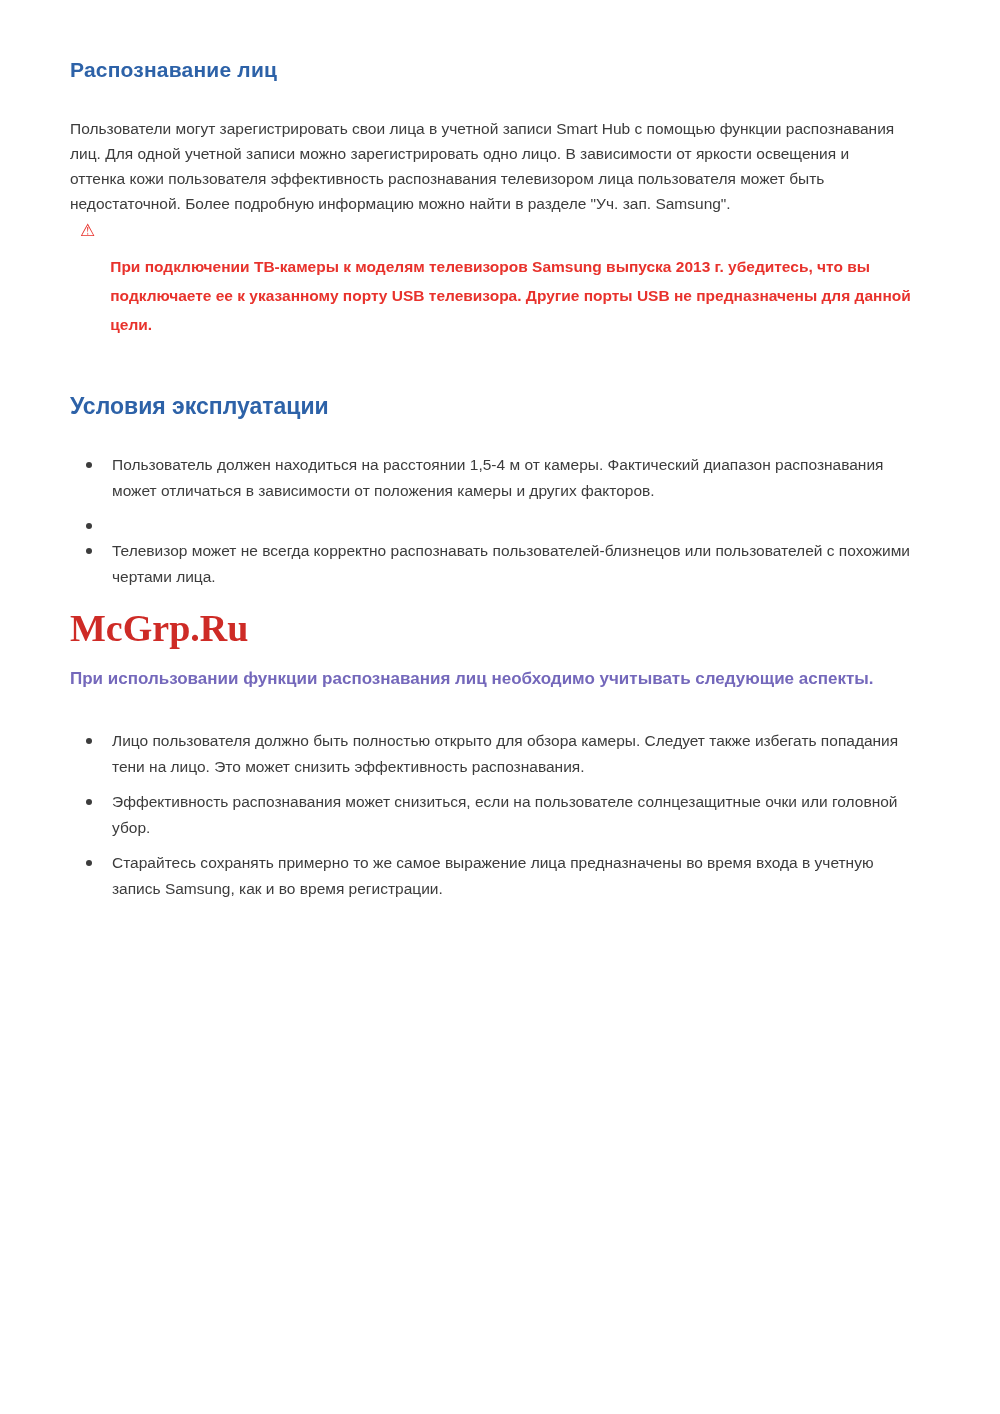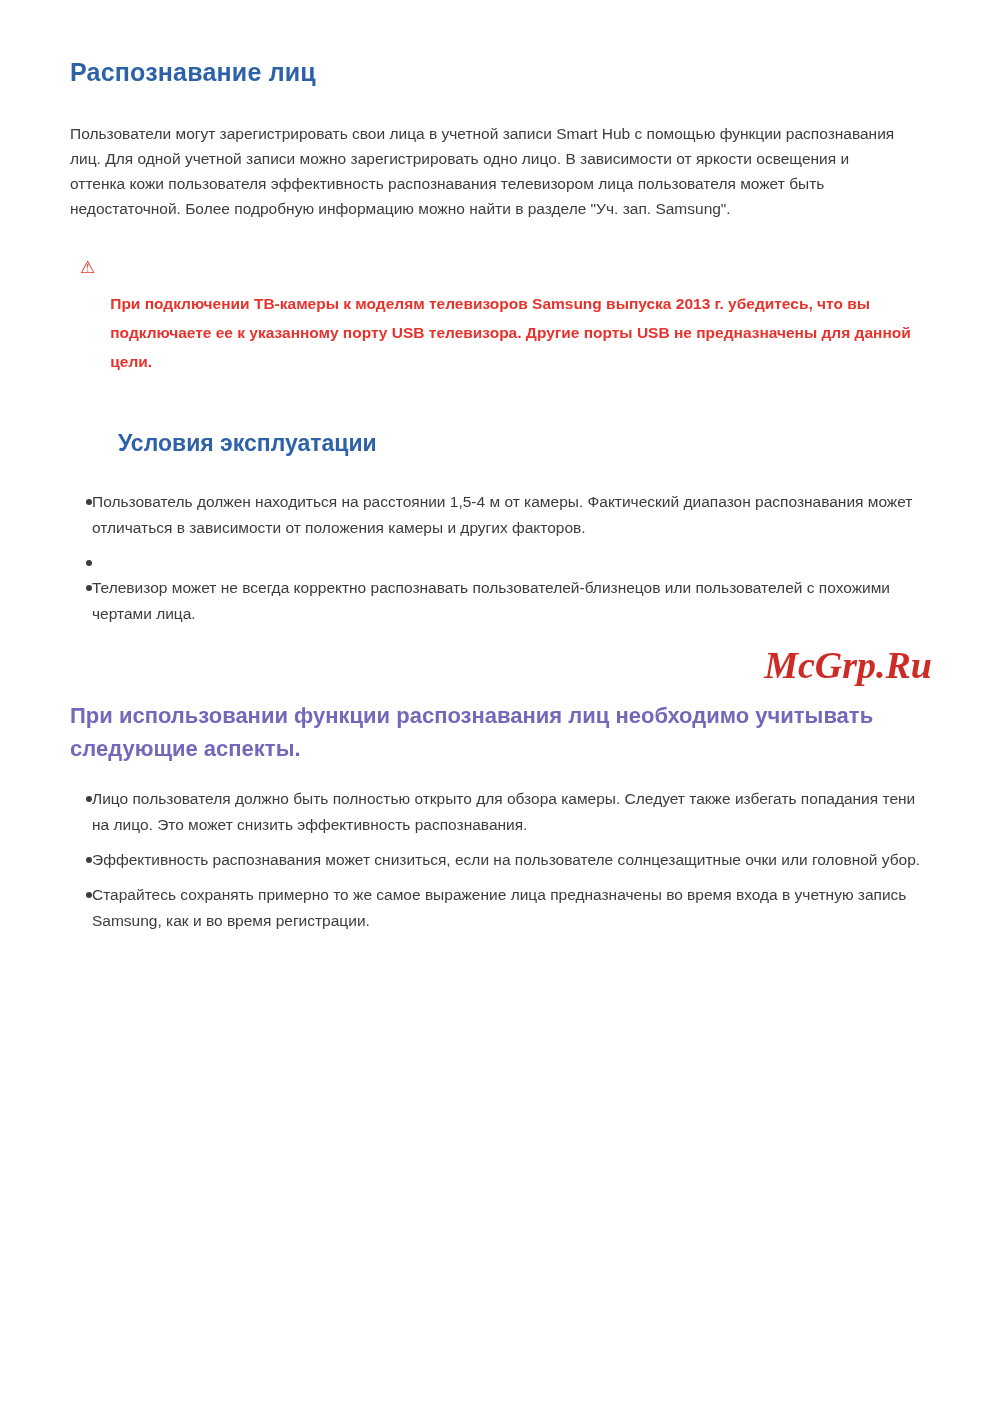--- a/index.html
+++ b/index.html
@@ -11,30 +11,29 @@
     color: #3c3c3c;
     position: relative;
     overflow: hidden;
   }
   .page {
     padding: 58px 68px 0 70px;
     width: 1000px;
   }
   .page-title {
     color: #2d62a8;
-    font-size: 25px;
+    font-size: 21px;
     font-weight: bold;
     letter-spacing: 0.2px;
     margin-bottom: 34px;
   }
   .intro {
     font-size: 15.5px;
     line-height: 25px;
     max-width: 830px;
-    margin-bottom: 32px;
   }
   .warning {
     display: flex;
     align-items: flex-start;
     gap: 15px;
     margin-left: 10px;
     margin-bottom: 54px;
     max-width: 850px;
   }
   .warn-icon {
@@ -48,56 +47,55 @@
     font-weight: bold;
     font-size: 15.5px;
     line-height: 29px;
     margin-top: 36px;
   }
   .section-heading {
     color: #2d62a8;
     font-size: 23px;
     font-weight: bold;
     margin-bottom: 32px;
-    margin-left: 48px;
   }
   ul.bullets { list-style: none; }
   li.bullet {
     display: flex;
     align-items: flex-start;
+    gap: 20px;
     margin-bottom: 9px;
     font-size: 15.5px;
     line-height: 26px;
     max-width: 855px;
   }
   .dot {
     width: 6px;
     height: 6px;
     border-radius: 50%;
     background: #3c3c3c;
     margin-top: 10px;
     margin-left: 16px;
     flex: 0 0 auto;
   }
   .watermark {
-    text-align: right;
+    text-align: left;
     font-family: "Liberation Serif", serif;
-    font-style: italic;
     font-weight: bold;
     font-size: 38px;
     color: #ce2b26;
     margin: 16px 0 12px 0;
   }
   .subsection-heading {
     color: #7468bb;
-    font-size: 22px;
+    font-size: 17px;
     font-weight: bold;
     line-height: 33px;
     max-width: 860px;
-    margin-bottom: 21px;
+    margin-bottom: 33px;
   }
 </style>
 </head>
 <body>
 
 <div class="page">
 
   <h1 class="page-title">Распознавание лиц</h1>
 
   <p class="intro">Пользователи могут зарегистрировать свои лица в учетной записи Smart Hub с помощью функции распознавания лиц. Для одной учетной записи можно зарегистрировать одно лицо. В зависимости от яркости освещения и оттенка кожи пользователя эффективность распознавания телевизором лица пользователя может быть недостаточной. Более подробную информацию можно найти в разделе "Уч. зап. Samsung".</p>

